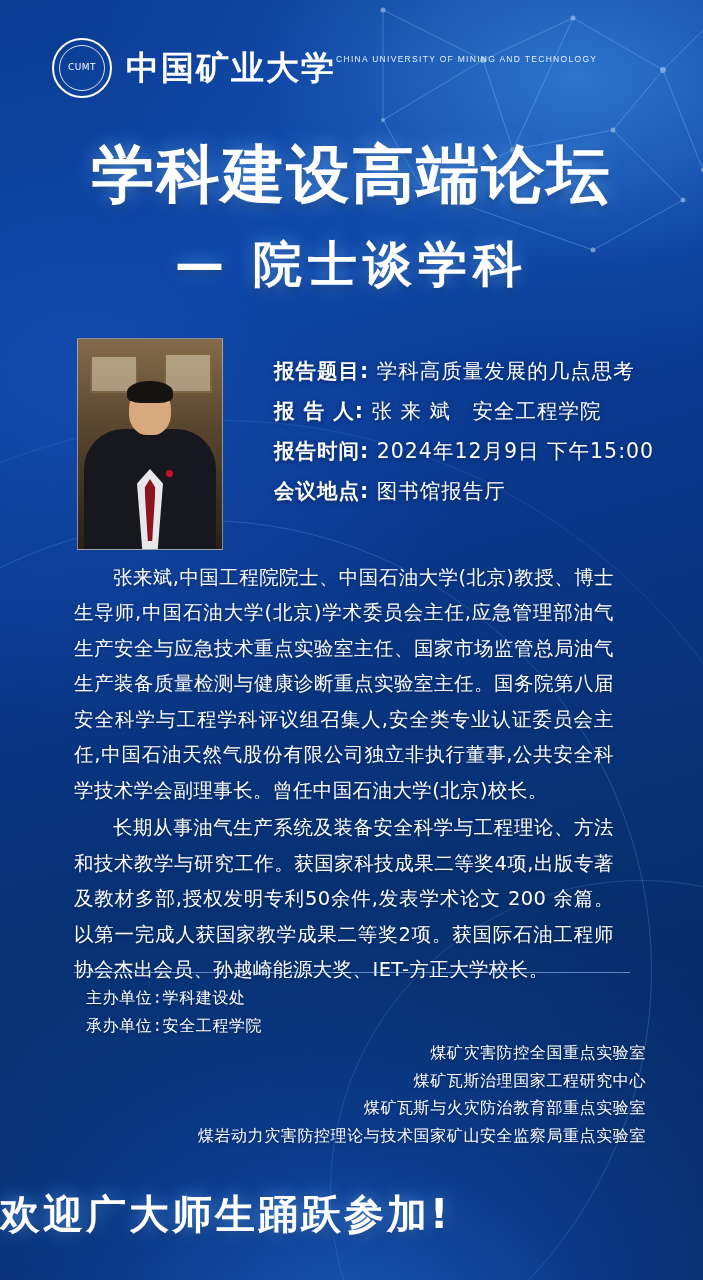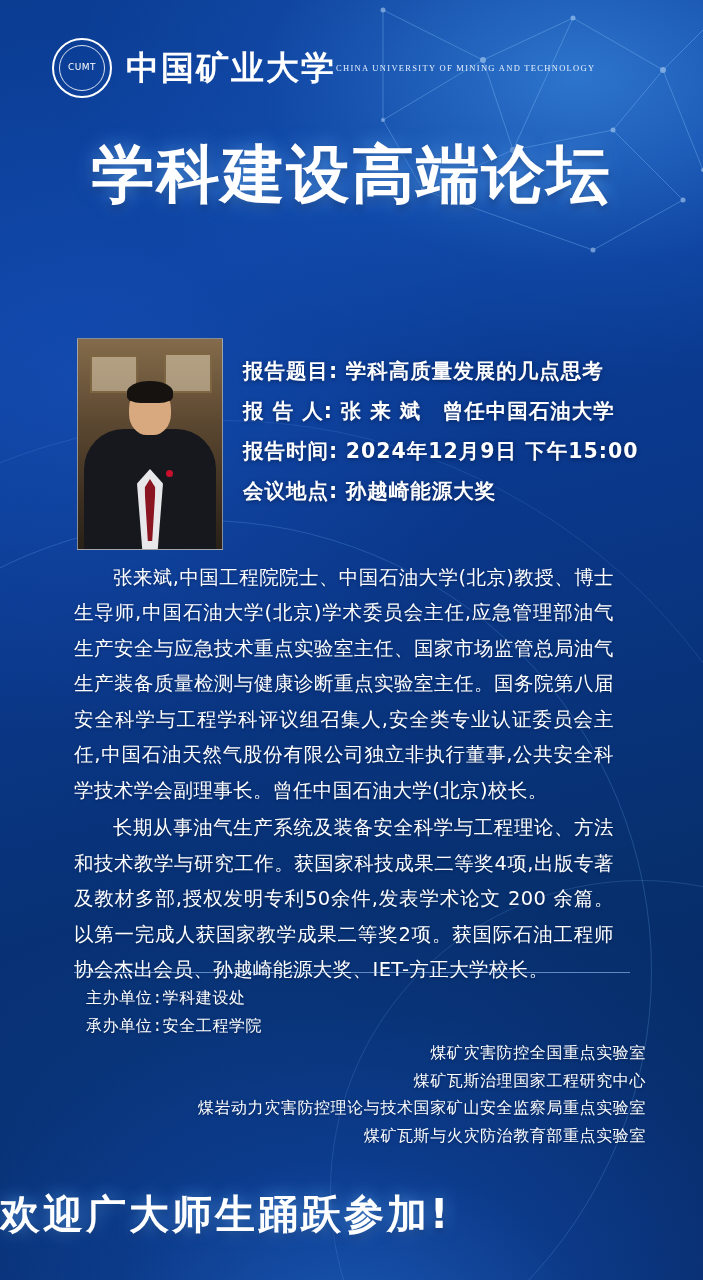--- a/index.html
+++ b/index.html
@@ -93,22 +93,22 @@
     font-size: 33px;
     font-weight: 700;
     letter-spacing: 2px;
     line-height: 1.1;
     font-family: "DejaVu Sans", "Liberation Sans", sans-serif;
   }
   .logo-en {
     color: #e7f1ff;
     font-size: 8.5px;
     letter-spacing: 1.3px;
-    margin-top: 13px;
-    font-family: Liberation Serif, serif;
+    margin-top: 4px;
+    font-family: Liberation Sans, sans-serif;
   }
 
   
   .title-main {
     position: absolute;
     top: 132px;
     left: 0; right: 0;
     text-align: center;
     font-size: 63px;
     font-weight: 700;
@@ -210,22 +210,22 @@
     color: #ffffff;
   }
   .info-line {
     font-size: 20.5px;
     line-height: 1.95;
     letter-spacing: 1px;
     white-space: nowrap;
     font-family: "DejaVu Sans", "Liberation Sans", sans-serif;
     text-shadow: 0 1px 4px rgba(0,20,60,0.65);
   }
-  .info-line .lbl { font-weight: 700; }
-  .info-line .val { font-weight: 700; text-align: center; }
+  .info-line .lbl { font-weight: 700; margin-left: 31px; }
+  .info-line .val { font-weight: 400; text-align: center; }
 
   
   .bio {
     position: absolute;
     left: 74px;
     top: 560px;
     width: 556px;
     color: #ffffff;
     font-size: 19.5px;
     line-height: 1.82;
@@ -317,49 +317,50 @@
     <div class="logo-mark">
       <span>CUMT</span>
     </div>
     <div class="logo-text">
       <div class="logo-cn">中国矿业大学</div>
       <div class="logo-en">CHINA UNIVERSITY OF MINING AND TECHNOLOGY</div>
     </div>
   </div>
 
   <div class="title-main">学科建设高端论坛</div>
+  <div class="title-sub">— 院士谈学科</div>
 
   <div class="photo">
     <div class="wall"></div>
     <div class="frame-a"></div>
     <div class="frame-b"></div>
     <div class="body"></div>
     <div class="shirt"></div>
     <div class="tie"></div>
     <div class="pin"></div>
     <div class="head"></div>
     <div class="hair"></div>
   </div>
 
   <div class="info">
     <div class="info-line">
       <span class="lbl">报告题目:</span>
       <span class="val">学科高质量发展的几点思考</span>
     </div>
     <div class="info-line">
       <span class="lbl">报 告 人:</span>
-      <span class="val">张 来 斌　曾任中国石油大学</span>
+      <span class="val">张 来 斌　安全工程学院</span>
     </div>
     <div class="info-line">
       <span class="lbl">报告时间:</span>
       <span class="val">2024年12月9日 下午15:00</span>
     </div>
     <div class="info-line">
       <span class="lbl">会议地点:</span>
-      <span class="val">孙越崎能源大奖</span>
+      <span class="val">图书馆报告厅</span>
     </div>
   </div>
 
   <div class="bio">
     <p>张来斌,中国工程院院士、中国石油大学(北京)教授、博士生导师,中国石油大学(北京)学术委员会主任,应急管理部油气生产安全与应急技术重点实验室主任、国家市场监管总局油气生产装备质量检测与健康诊断重点实验室主任。国务院第八届安全科学与工程学科评议组召集人,安全类专业认证委员会主任,中国石油天然气股份有限公司独立非执行董事,公共安全科学技术学会副理事长。曾任中国石油大学(北京)校长。</p>
     <p>长期从事油气生产系统及装备安全科学与工程理论、方法和技术教学与研究工作。获国家科技成果二等奖4项,出版专著及教材多部,授权发明专利50余件,发表学术论文 200 余篇。以第一完成人获国家教学成果二等奖2项。获国际石油工程师协会杰出会员、孙越崎能源大奖、IET-方正大学校长。</p>
   </div>
 
   <div class="divider"></div>
 
@@ -367,18 +368,18 @@
     <div class="org-row">
       <span class="org-label">主办单位:</span>
       <span>学科建设处</span>
     </div>
     <div class="org-row">
       <span class="org-label">承办单位:</span>
       <span>安全工程学院</span>
     </div>
     <div class="org-sub">煤矿灾害防控全国重点实验室</div>
     <div class="org-sub">煤矿瓦斯治理国家工程研究中心</div>
+    <div class="org-sub">煤矿瓦斯与火灾防治教育部重点实验室</div>
     <div class="org-sub">煤岩动力灾害防控理论与技术国家矿山安全监察局重点实验室</div>
-    <div class="org-sub">煤矿瓦斯与火灾防治教育部重点实验室</div>
   </div>
 
   <div class="footer">欢迎广大师生踊跃参加!</div>
 </div>
 
 </body></html>

